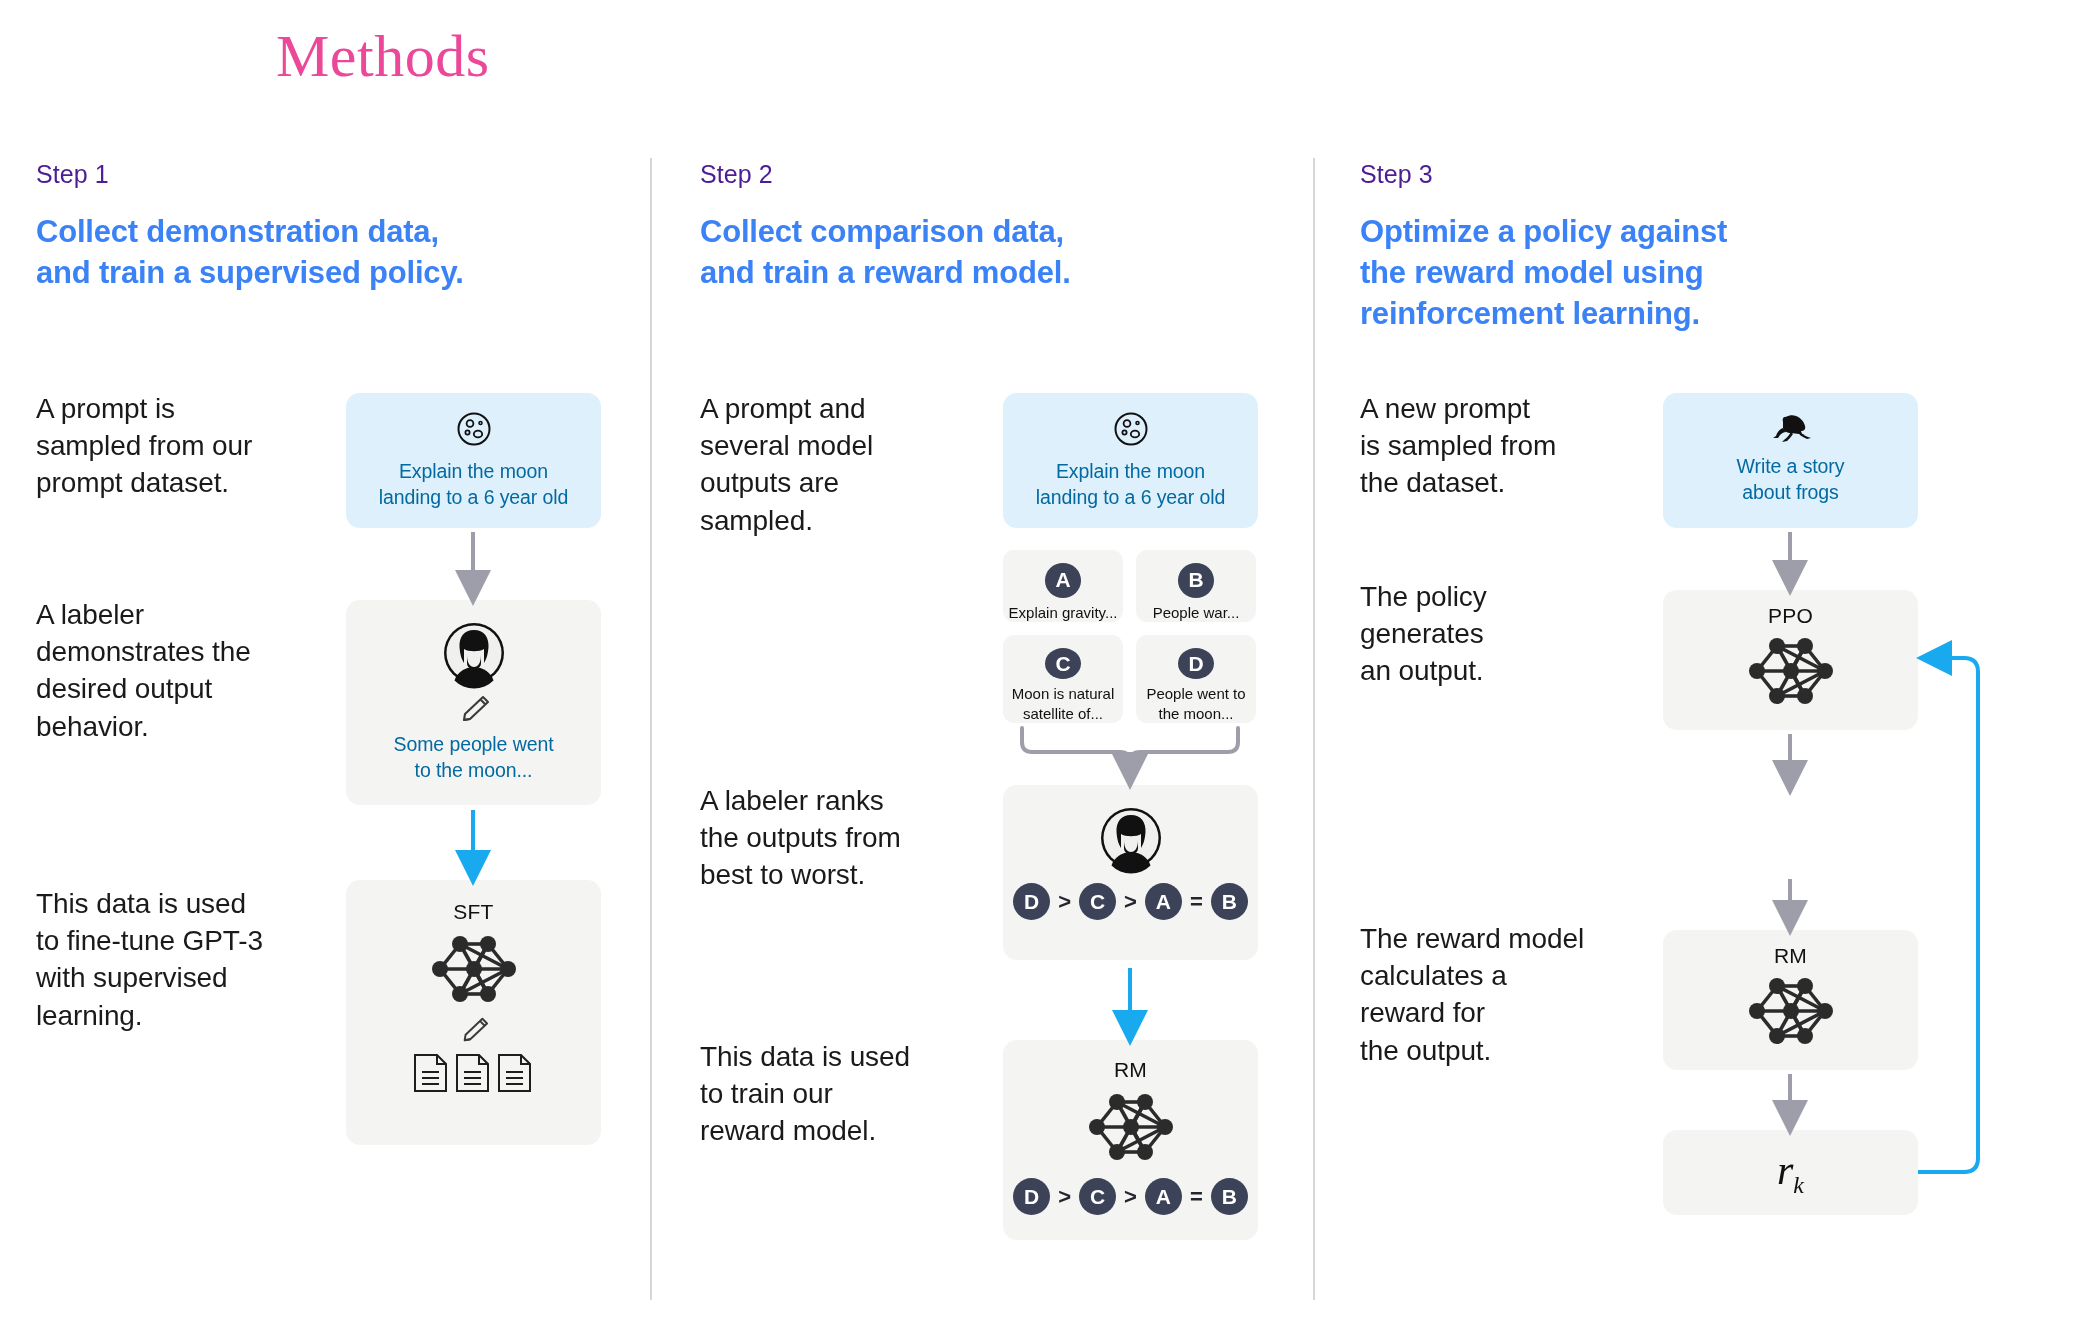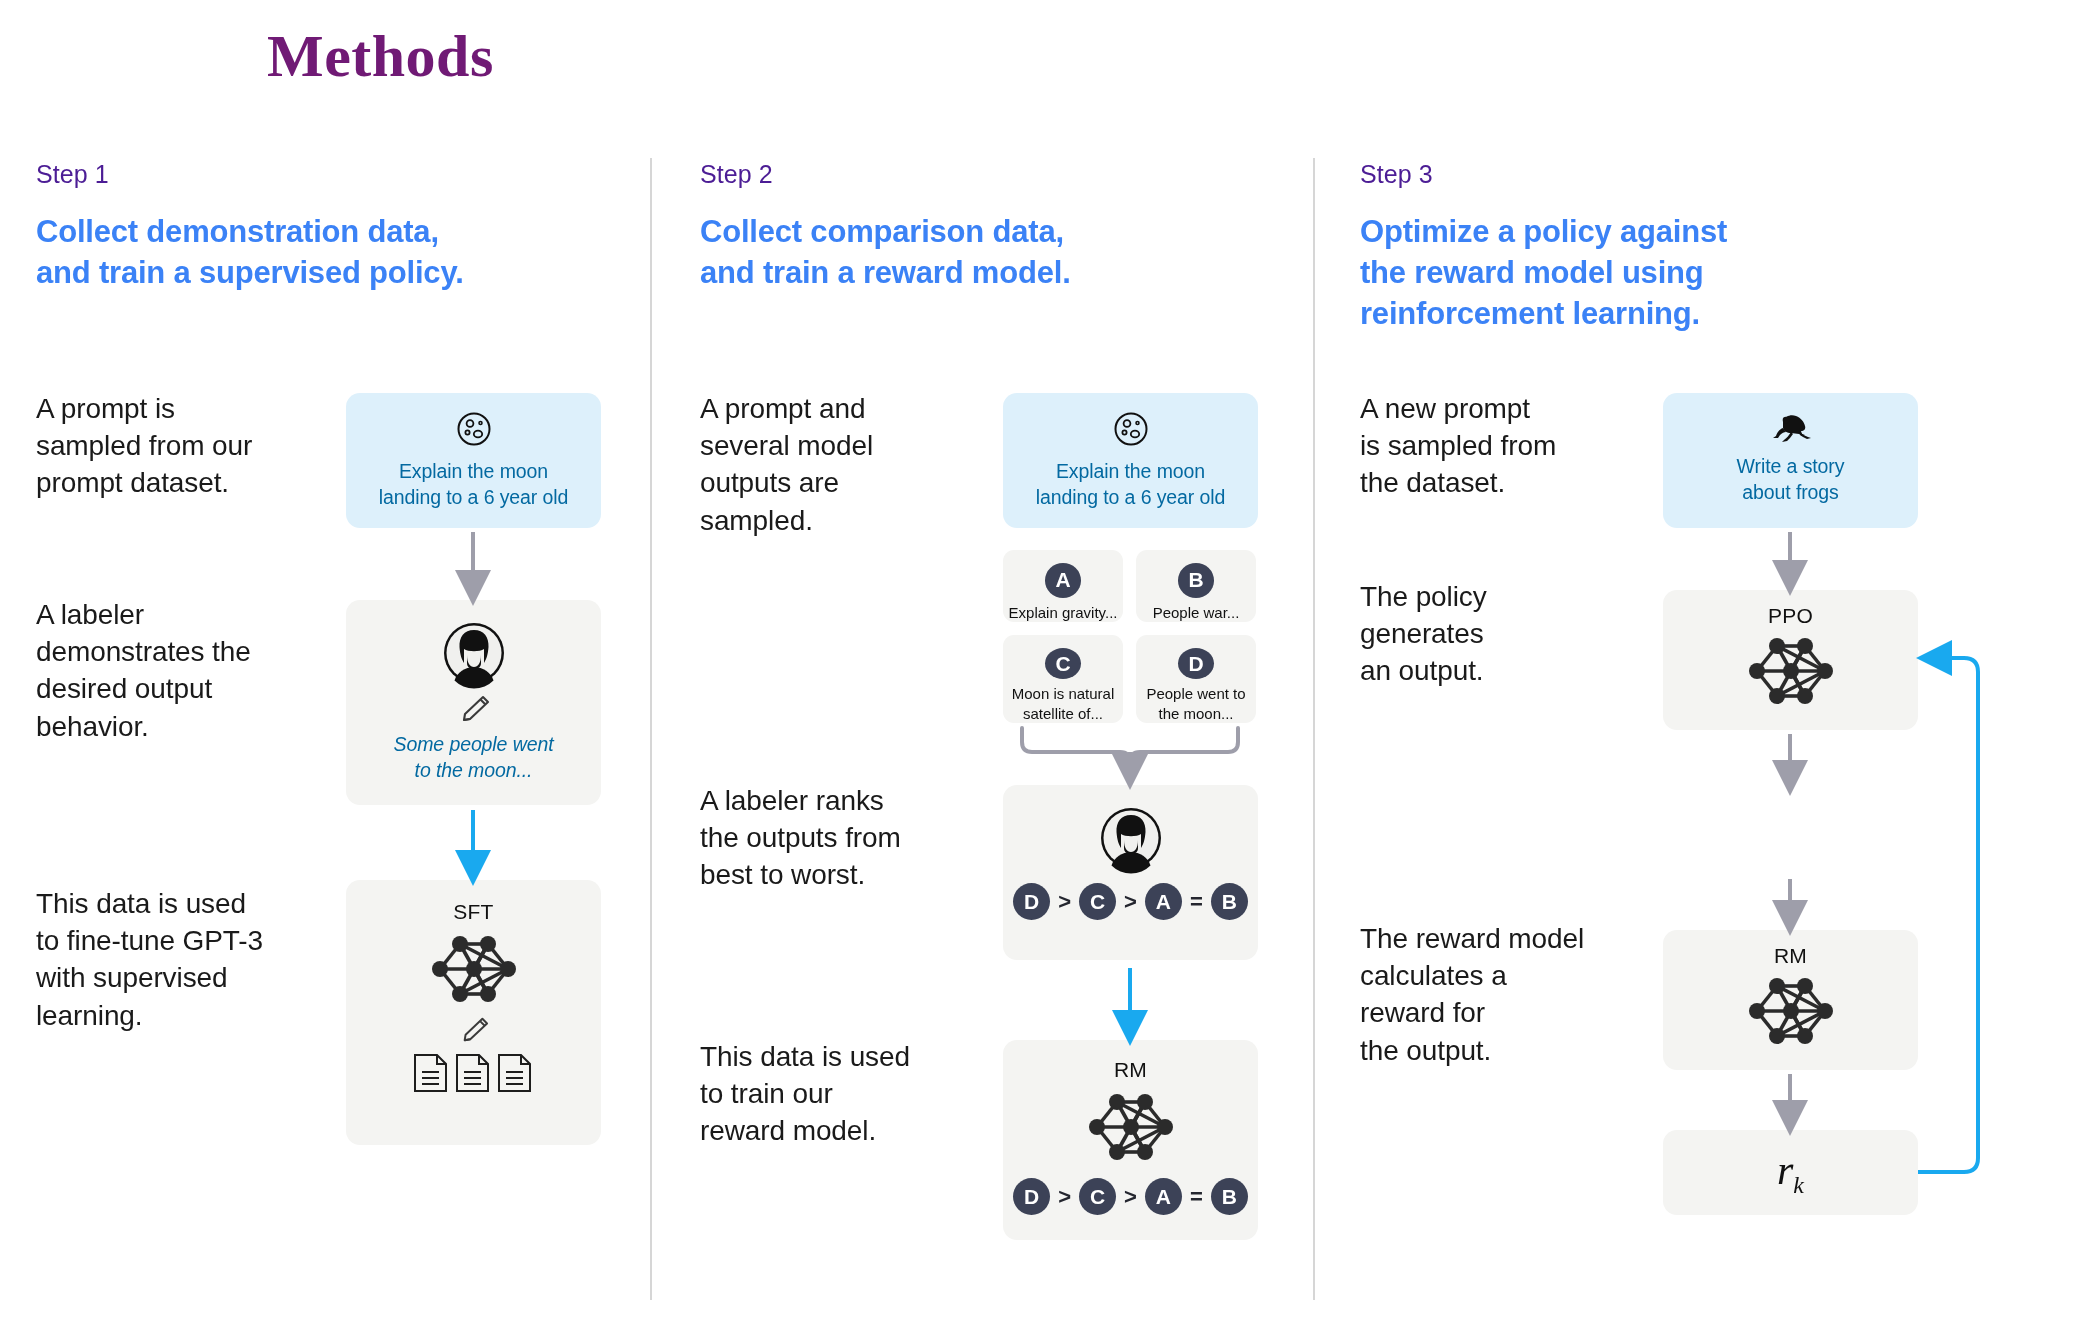--- a/index.html
+++ b/index.html
@@ -9,26 +9,26 @@
     width: 2086px; height: 1332px;
     font-family: "Liberation Sans", sans-serif;
     color: #111111;
     overflow: hidden;
   }
   .page { position: relative; width: 2086px; height: 1332px; }
 
   
   .page-title {
     position: absolute;
-    left: 267px; top: 22px;
+    left: 276px; top: 22px;
     font-family: "Liberation Serif", serif;
     font-size: 60px;
-    font-weight: 700;
+    font-weight: 400;
     letter-spacing: 0.5px;
-    color: #701a75;
+    color: #ec4899;
   }
 
   
   .divider {
     position: absolute;
     width: 1.5px;
     background: #d6d6d6;
     top: 158px;
     height: 1142px;
   }
@@ -194,21 +194,21 @@
         <path d="M31 45 C22 45 14 50.5 11.5 58.5 A27.5 27.5 0 0 0 50.5 58.5 C48 50.5 40 45 31 45 Z" fill="#111"></path>
       </svg>
     </span>
     <span style="margin-top:10px;">
       <svg width="34" height="30" viewBox="0 0 34 30">
         <path d="M26 3 L31 8 L13 25 L7 26 L8 20 Z" fill="none" stroke="#3a3a3a" stroke-width="2.1" stroke-linejoin="round"></path>
         <path d="M23.5 5.5 L28.5 10.5" stroke="#3a3a3a" stroke-width="2.1"></path>
         <path d="M7 26 L13 25" stroke="#3a3a3a" stroke-width="2.1"></path>
       </svg>
     </span>
-    <div class="box-caption" style="margin-top:8px;font-style:italic;">Some people went
+    <div class="box-caption" style="margin-top:8px;">Some people went
 to the moon...</div>
   </div>
 
   <div class="box" style="left:346px; top:880px; width:255px; height:265px; padding-top:20px;">
     <div class="box-title">SFT</div>
     <span style="margin-top:6px;">
       <svg width="104" height="78" viewBox="0 0 104 78">
         <g stroke="#2b2b2b" stroke-width="3.6">
           <line x1="18" y1="39" x2="38" y2="14"></line>
             <line x1="18" y1="39" x2="38" y2="64"></line>

